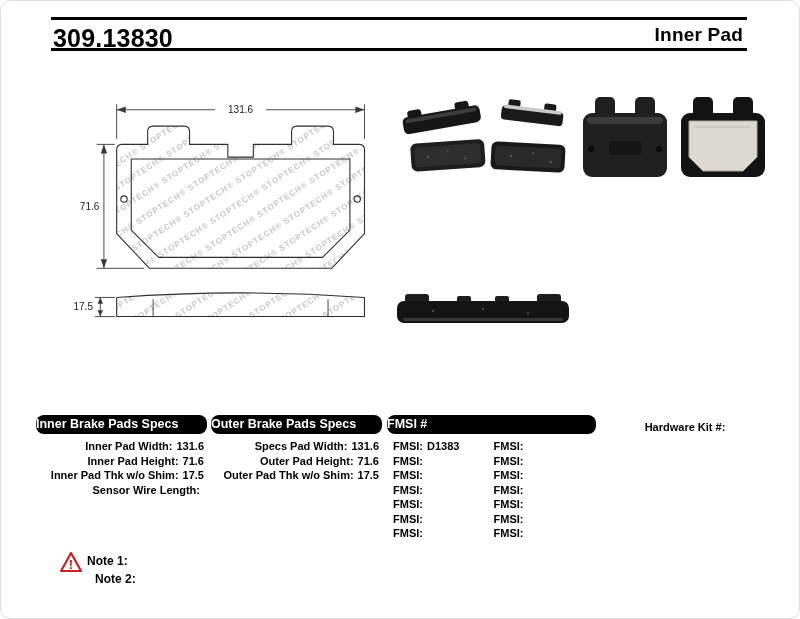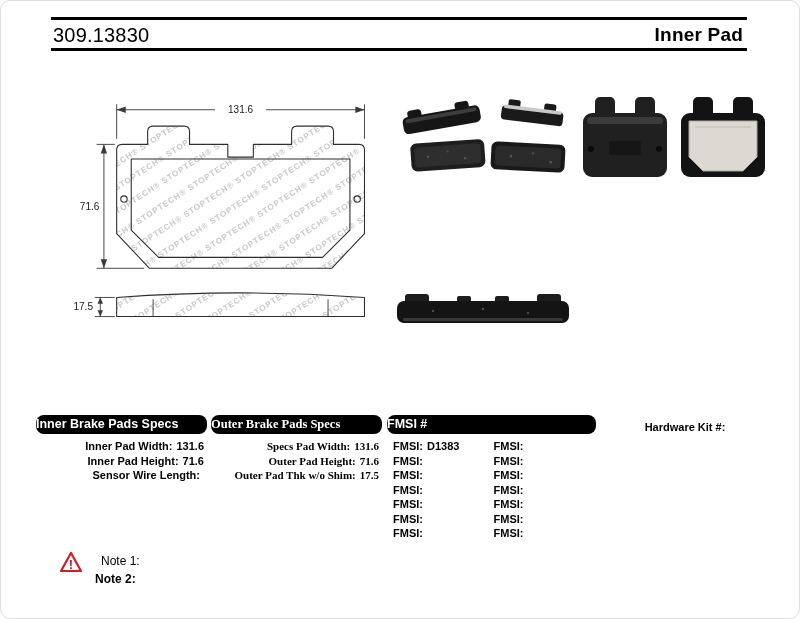--- a/index.html
+++ b/index.html
@@ -12,54 +12,54 @@
     background: #ffffff;
     border: 1px solid #dedede;
     border-radius: 10px;
     overflow: hidden;
   }
   .rule { position: absolute; left: 50px; width: 696px; height: 3px; background: #000; }
   .rule-top { top: 16px; }
   .rule-bottom { top: 47px; }
   .part-number {
     position: absolute; top: 23px; left: 52px;
-    font-size: 20px; font-weight: normal; letter-spacing: 0.2px;
+    font-size: 25px; font-weight: bold; letter-spacing: 0.2px;
   }
   .product-name {
     position: absolute; top: 23px; right: 56px;
     font-size: 19px; font-weight: bold; letter-spacing: 0.2px;
   }
   .drawing { position: absolute; left: 70px; top: 96px; width: 310px; height: 246px; }
   .photo1 { position: absolute; left: 392px; top: 98px; width: 185px; height: 80px; }
   .photo2 { position: absolute; left: 578px; top: 90px; width: 190px; height: 110px; }
   .photo3 { position: absolute; left: 392px; top: 284px; width: 180px; height: 50px; }
 
   .col { position: absolute; top: 414px; }
   .col-inner   { left: 35px;  width: 171px; }
-  .col-outer   { left: 210px; width: 171px; font-family: Liberation Serif, serif; }
+  .col-outer   { left: 210px; width: 171px; }
   .col-fmsi    { left: 386px; width: 209px; }
   .col-related { left: 600px; width: 170px; }
   .col-header {
     background: #000; color: #fff; font-weight: bold; font-size: 12.5px;
     text-align: left; height: 19px; line-height: 19px; border-radius: 8px;
   }
   .spec-rows { margin-top: 5px; }
   .spec-row {
     font-size: 11px; font-weight: bold; line-height: 14.5px;
     text-align: right; padding-right: 3px; white-space: nowrap;
   }
   .spec-value { margin-left: 4px; }
   .fmsi-grid { display: flex; margin-top: 5px; }
   .fmsi-col { width: 50%; }
   .fmsi-col .spec-row { text-align: left; padding-left: 6px; }
   .fmsi-col-right .spec-row { padding-left: 2px; }
   .col-related .spec-row { text-align: center; padding-left: 5px; }
 
   .warning-icon-wrap { position: absolute; left: 58px; top: 550px; width: 24px; height: 22px; }
-  .note-1 { position: absolute; left: 100px; top: 553px; font-size: 12px; font-weight: normal; }
+  .note-1 { position: absolute; left: 86px; top: 553px; font-size: 12px; font-weight: bold; }
   .note-2 { position: absolute; left: 94px; top: 571px; font-size: 12px; font-weight: bold; text-align: right; }
 
   svg { display: block; width: 100%; height: 100%; }
   .dwg-line { fill: none; stroke: #2e2e2e; stroke-width: 1.2; stroke-linejoin: round; }
   .dim-line { fill: none; stroke: #3a3a3a; stroke-width: 1; }
   .dim-arrow { fill: #3a3a3a; }
   .dim-text { fill: #1a1a1a; font-size: 11px; font-family: "Liberation Sans", sans-serif; }
   .wm-text { fill: #c9c9c9; font-size: 9px; font-weight: bold; letter-spacing: 1px; font-family: "Liberation Sans", sans-serif; }
 </style>
 </head>
@@ -199,20 +199,21 @@
         <circle cx="90" cy="24" r="1.2" fill="#525252"></circle>
         <circle cx="135" cy="28" r="1.2" fill="#4a4a4a"></circle>
     </svg>
   </div>
 
   <div class="col col-inner">
     <div class="col-header">Inner Brake Pads Specs</div>
     <div class="spec-rows">
       <div class="spec-row"><span class="spec-label">Inner Pad Width:</span><span class="spec-value">131.6</span></div>
       <div class="spec-row"><span class="spec-label">Inner Pad Height:</span><span class="spec-value">71.6</span></div>
+      <div class="spec-row"><span class="spec-label">Inner Pad Thk w/o Shim:</span><span class="spec-value">17.5</span></div>
       <div class="spec-row"><span class="spec-label">Sensor Wire Length:</span><span class="spec-value"></span></div>
     </div>
   </div>
 
   <div class="col col-outer">
     <div class="col-header">Outer Brake Pads Specs</div>
     <div class="spec-rows">
       <div class="spec-row"><span class="spec-label">Specs Pad Width:</span><span class="spec-value">131.6</span></div>
       <div class="spec-row"><span class="spec-label">Outer Pad Height:</span><span class="spec-value">71.6</span></div>
       <div class="spec-row"><span class="spec-label">Outer Pad Thk w/o Shim:</span><span class="spec-value">17.5</span></div>

